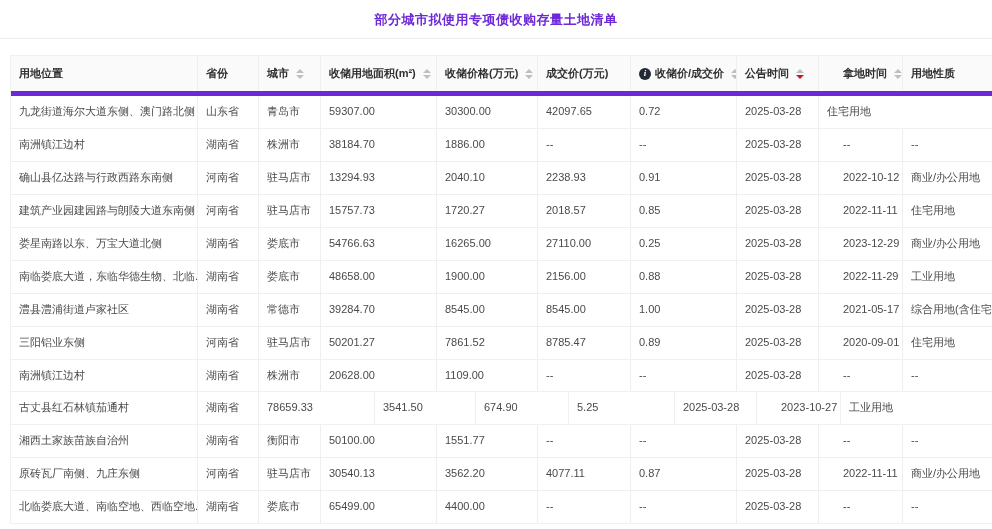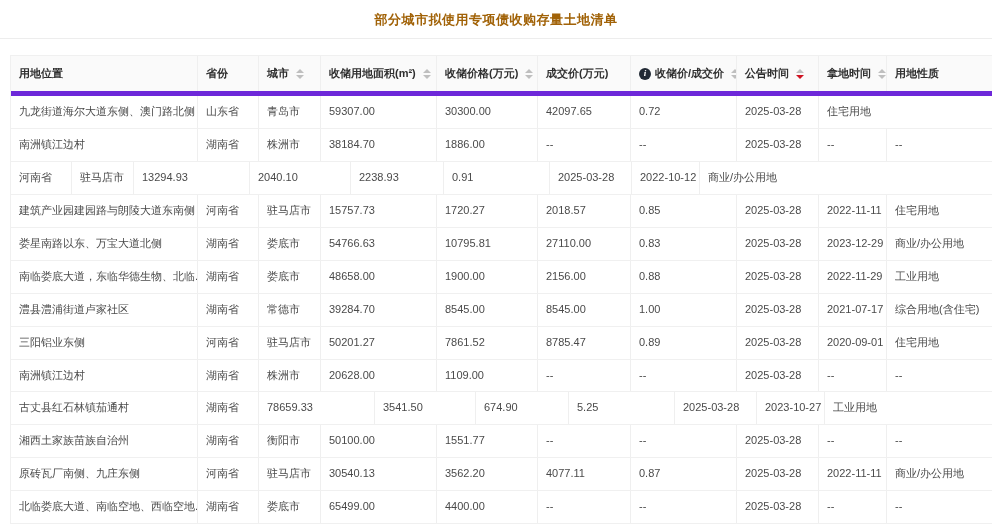--- a/index.html
+++ b/index.html
@@ -10,21 +10,21 @@
     --border-h:#f0f0f0;
     --info-bg:#222a35;
   }
   *{box-sizing:border-box;}
   html,body{margin:0;padding:0;}
   body{
     width:992px;height:529px;overflow:hidden;background:#ffffff;
     font-family:"Liberation Sans",sans-serif;color:#4a4a4a;
   }
   .page-title{
-    font-size:13px;font-weight:bold;color:#a16207;text-align:center;
+    font-size:13px;font-weight:bold;color:#6d28d9;text-align:center;
     padding:11px 0 9px;letter-spacing:.5px;
   }
   .divider{border-bottom:1px solid #ededed;width:100%;}
   .table{
     margin:16px 0 0 10px;
     border-top:1px solid var(--border-h);
     border-left:1px solid var(--border-h);
     font-size:11px;
   }
   .thead{display:flex;background:var(--header-bg);border-bottom:5px solid #6d28d9;}
@@ -45,21 +45,21 @@
   .align-left{justify-content:flex-start;text-align:left;}
   
   .col-0{width:187px;flex:0 0 187px;}
   .col-1{width:61px;flex:0 0 61px;}
   .col-2{width:62px;flex:0 0 62px;white-space:normal;word-break:break-all;}
   .col-3{width:116px;flex:0 0 116px;}
   .col-4{width:101px;flex:0 0 101px;}
   .col-5{width:93px;flex:0 0 93px;}
   .col-6{width:106px;flex:0 0 106px;}
   .col-7{width:82px;flex:0 0 82px;}
-  .col-8{width:68px;flex:0 0 68px;}
+  .col-8{width:68px;flex:0 0 68px;margin-left:16px;}
   .col-9{flex:1 1 auto;border-right:none;}
   .th.col-2{white-space:nowrap;}
   
   .sorter{display:inline-flex;flex-direction:column;gap:2px;margin-left:3px;flex:0 0 auto;}
   .caret{width:0;height:0;border-left:4px solid transparent;border-right:4px solid transparent;}
   .caret.up{border-bottom:4px solid var(--sort-inactive);}
   .caret.down{border-top:4px solid var(--sort-inactive);}
   .caret.down.active{border-top-color:var(--sort-active);}
   
   .info-icon{
@@ -151,20 +151,21 @@
           <div class="td col-2 align-left">株洲市</div>
           <div class="td col-3 align-right">38184.70</div>
           <div class="td col-4 align-right">1886.00</div>
           <div class="td col-5 align-right">--</div>
           <div class="td col-6 align-right">--</div>
           <div class="td col-7 align-left">2025-03-28</div>
           <div class="td col-8 align-left">--</div>
           <div class="td col-9 align-left">--</div>
         </div>
         <div class="tr">
+          <div class="td col-0 align-left">确山县亿达路与行政西路东南侧</div>
           <div class="td col-1 align-left">河南省</div>
           <div class="td col-2 align-left">驻马店市</div>
           <div class="td col-3 align-right">13294.93</div>
           <div class="td col-4 align-right">2040.10</div>
           <div class="td col-5 align-right">2238.93</div>
           <div class="td col-6 align-right">0.91</div>
           <div class="td col-7 align-left">2025-03-28</div>
           <div class="td col-8 align-left">2022-10-12</div>
           <div class="td col-9 align-left">商业/办公用地</div>
         </div>
@@ -178,23 +179,23 @@
           <div class="td col-6 align-right">0.85</div>
           <div class="td col-7 align-left">2025-03-28</div>
           <div class="td col-8 align-left">2022-11-11</div>
           <div class="td col-9 align-left">住宅用地</div>
         </div>
         <div class="tr">
           <div class="td col-0 align-left">娄星南路以东、万宝大道北侧</div>
           <div class="td col-1 align-left">湖南省</div>
           <div class="td col-2 align-left">娄底市</div>
           <div class="td col-3 align-right">54766.63</div>
-          <div class="td col-4 align-right">10795.81</div>
+          <div class="td col-4 align-right">16265.00</div>
           <div class="td col-5 align-right">27110.00</div>
-          <div class="td col-6 align-right">0.83</div>
+          <div class="td col-6 align-right">0.25</div>
           <div class="td col-7 align-left">2025-03-28</div>
           <div class="td col-8 align-left">2023-12-29</div>
           <div class="td col-9 align-left">商业/办公用地</div>
         </div>
         <div class="tr">
           <div class="td col-0 align-left">南临娄底大道，东临华德生物、北临...</div>
           <div class="td col-1 align-left">湖南省</div>
           <div class="td col-2 align-left">娄底市</div>
           <div class="td col-3 align-right">48658.00</div>
           <div class="td col-4 align-right">1900.00</div>
@@ -206,21 +207,21 @@
         </div>
         <div class="tr">
           <div class="td col-0 align-left">澧县澧浦街道卢家社区</div>
           <div class="td col-1 align-left">湖南省</div>
           <div class="td col-2 align-left">常德市</div>
           <div class="td col-3 align-right">39284.70</div>
           <div class="td col-4 align-right">8545.00</div>
           <div class="td col-5 align-right">8545.00</div>
           <div class="td col-6 align-right">1.00</div>
           <div class="td col-7 align-left">2025-03-28</div>
-          <div class="td col-8 align-left">2021-07-17</div>
+          <div class="td col-8 align-left">2021-05-17</div>
           <div class="td col-9 align-left">综合用地(含住宅)</div>
         </div>
         <div class="tr">
           <div class="td col-0 align-left">三阳铝业东侧</div>
           <div class="td col-1 align-left">河南省</div>
           <div class="td col-2 align-left">驻马店市</div>
           <div class="td col-3 align-right">50201.27</div>
           <div class="td col-4 align-right">7861.52</div>
           <div class="td col-5 align-right">8785.47</div>
           <div class="td col-6 align-right">0.89</div>

